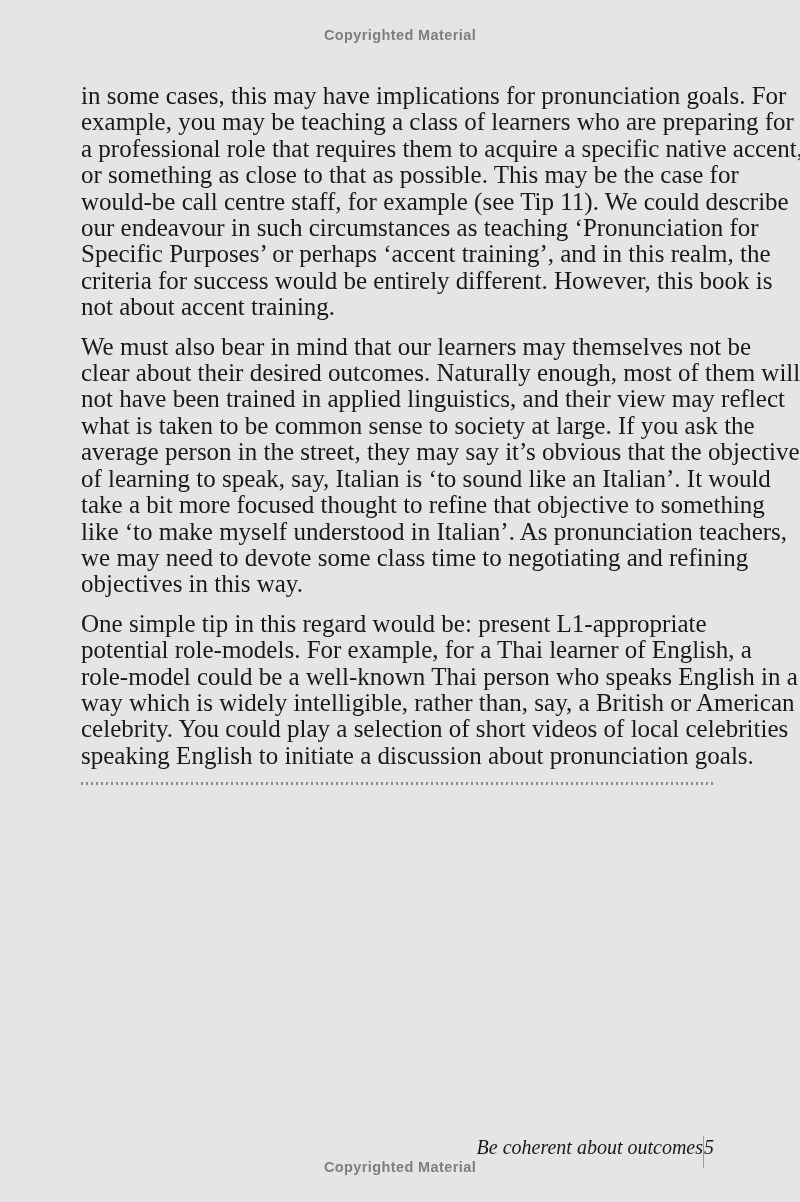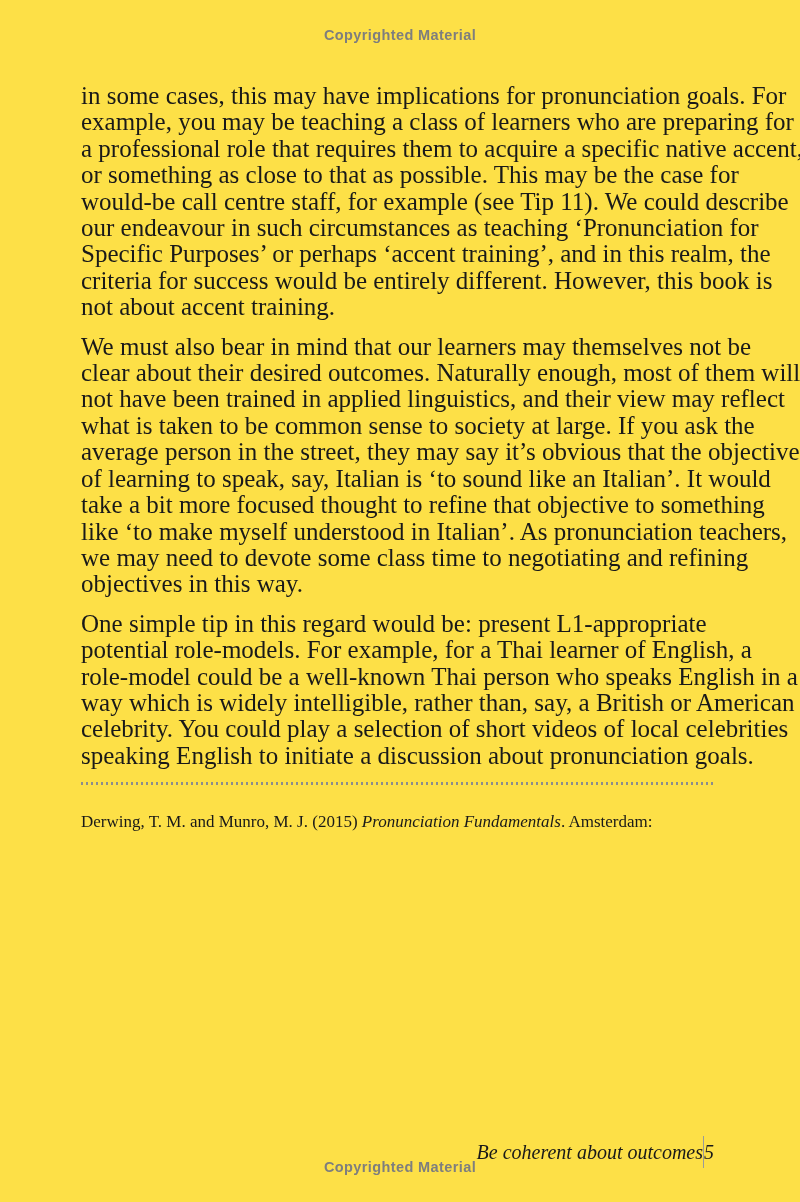--- a/index.html
+++ b/index.html
@@ -1,20 +1,20 @@
 <!DOCTYPE html>
 <html><head>
 <meta charset="utf-8">
 <style>
   html, body { margin: 0; padding: 0; background: #ffffff; }
   .page {
     position: relative;
     width: 800px;
     height: 1202px;
-    background: #fde047;
+    background: #e5e5e5;
     overflow: hidden;
     font-family: "Liberation Serif", serif;
   }
   .watermark {
     position: absolute;
     left: 0;
     width: 100%;
     text-align: center;
     font-family: "Liberation Sans", sans-serif;
     font-weight: bold;
@@ -49,21 +49,21 @@
     line-height: 24.5px;
     color: #191919;
   }
   .reference .ref-title { font-style: italic; }
   .footer-line {
     position: absolute;
     top: 1136px;
     right: 86px;
     height: 32px;
     display: flex;
-    align-items: center;
+    align-items: flex-start;
   }
   .running-head, .page-number {
     font-style: italic;
     font-size: 20px;
     color: #191919;
     white-space: nowrap;
   }
   .footer-divider {
     width: 1px;
     height: 32px;
@@ -103,21 +103,20 @@
     <p class="para">One simple tip in this regard would be: present L1-appropriate
 potential role-models. For example, for a Thai learner of English, a
 role-model could be a well-known Thai person who speaks English in a
 way which is widely intelligible, rather than, say, a British or American
 celebrity. You could play a selection of short videos of local celebrities
 speaking English to initiate a discussion about pronunciation goals.</p>
 
     <div class="dotted-rule"></div>
 
     <div class="reference">
-      <div><span>Derwing, T. M. and Munro, M. J. (2015) </span><span class="ref-title">Pronunciation Fundamentals</span><span>. Amsterdam:</span></div>
     </div>
 
   </div>
 
   <div class="footer-line">
     <span class="running-head">Be coherent about outcomes</span>
     <span class="footer-divider"></span>
     <span class="page-number">5</span>
   </div>
 

